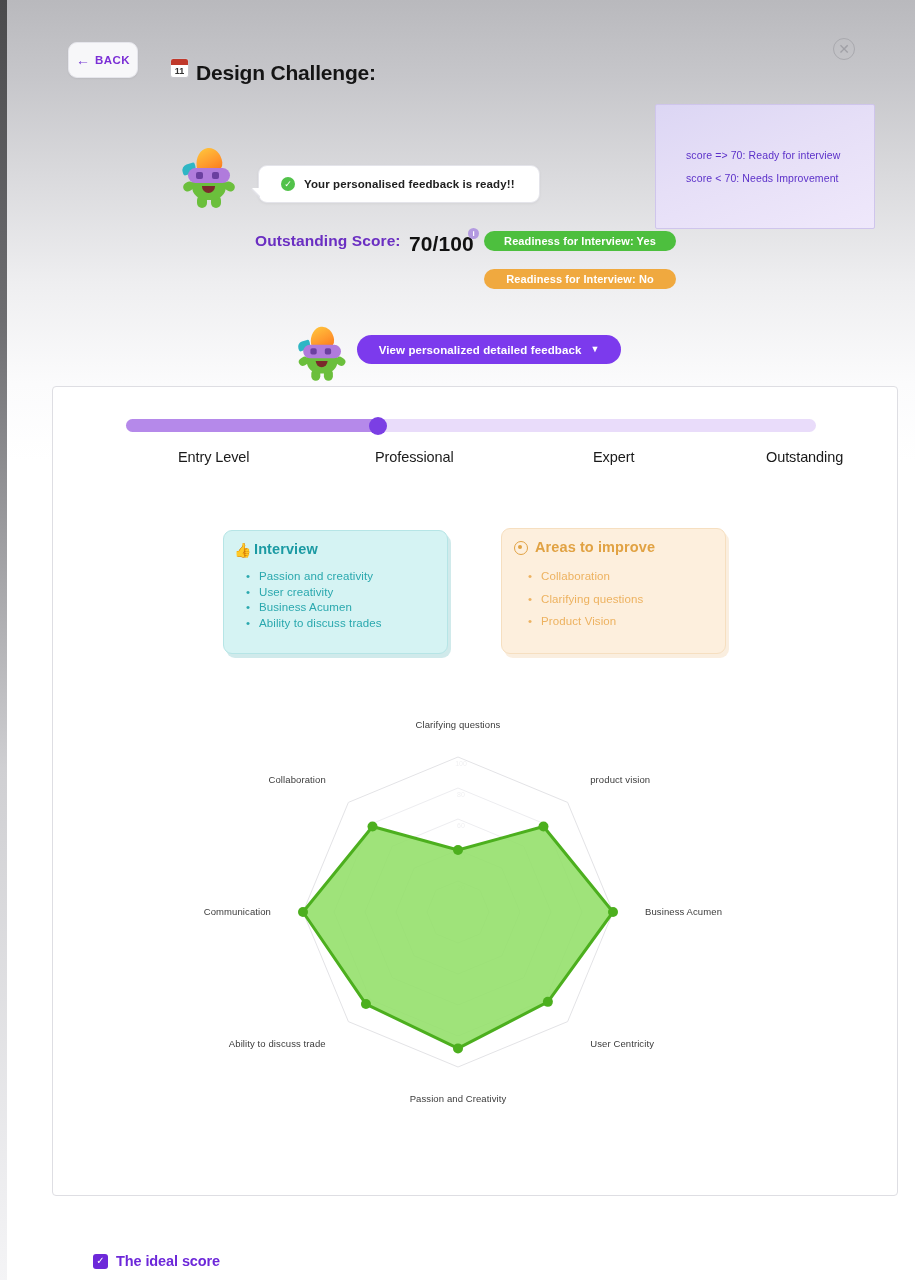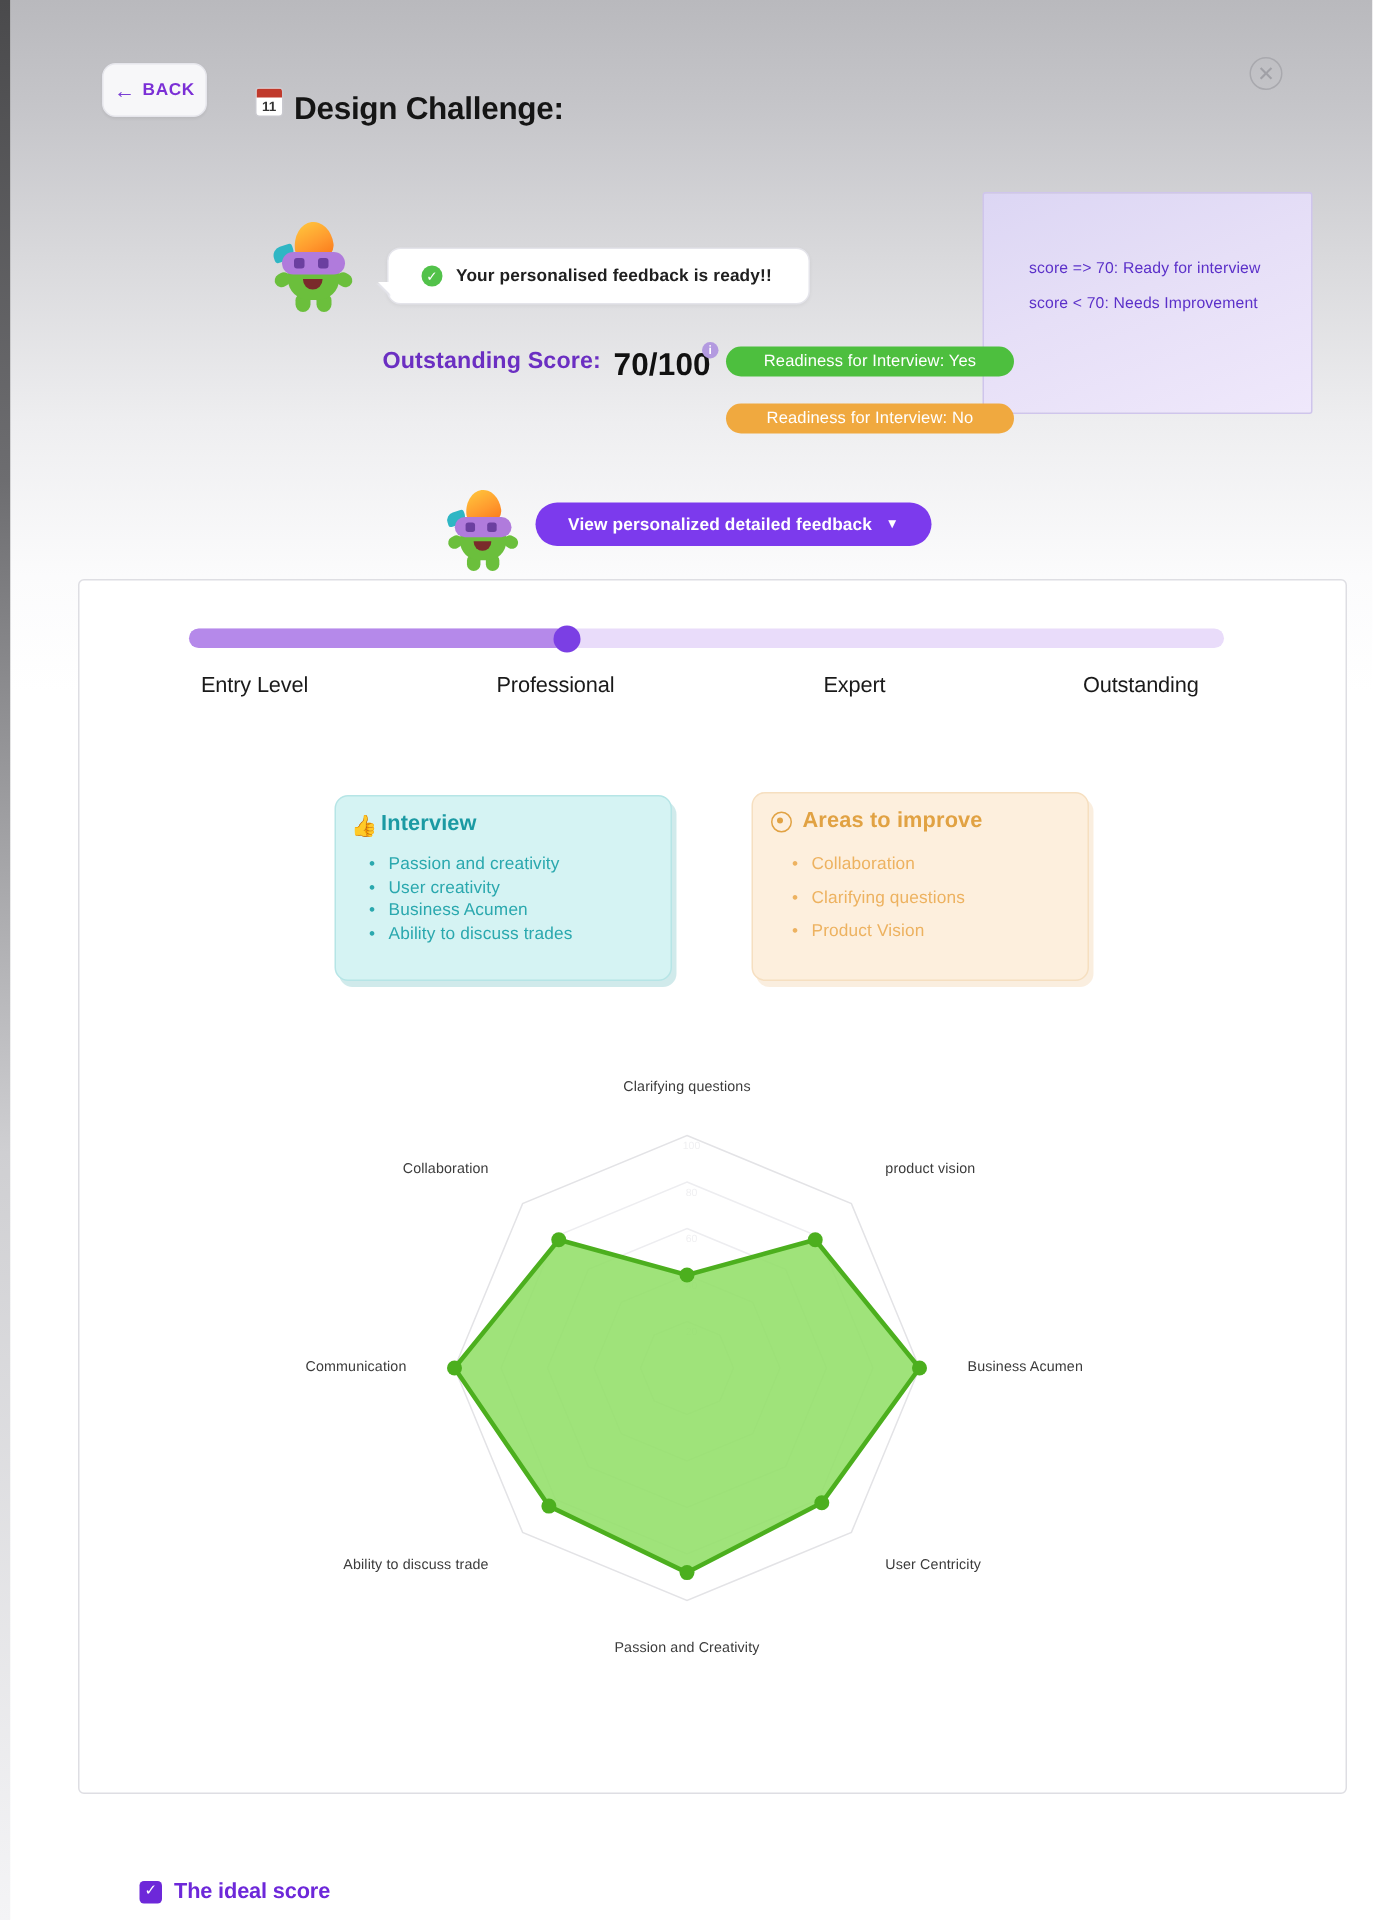--- a/index.html
+++ b/index.html
@@ -53,21 +53,21 @@
 
   #close-icon {
     position: absolute; left: 833px; top: 38px; width: 22px; height: 22px;
     border-radius: 50%; border: 1.4px solid #a9a9ae; cursor: pointer;
     display: flex; align-items: center; justify-content: center;
     color: #a0a0a6; font-size: 14px; line-height: 1;
   }
 
   
   #legend-panel {
-    position: absolute; left: 655px; top: 128px; width: 220px; height: 148px;
+    position: absolute; left: 655px; top: 104px; width: 220px; height: 125px;
     border-radius: 2px;
     background: linear-gradient(160deg,#dcd6f4 0%, #e6dff7 45%, #efe8fb 100%);
     border: 1px solid #cfc5ec;
   }
   #legend-panel .line {
     position: absolute; left: 30px; font-size: 10.5px; color: #5b30c9; font-weight: 500;
     letter-spacing: .1px; white-space: nowrap;
   }
   #legend-line-1 { top: 44px; }
   #legend-line-2 { top: 67px; }
@@ -147,21 +147,21 @@
   }
   #score-info-icon {
     position: absolute; left: 468px; top: 228px; width: 11px; height: 11px;
     border-radius: 50%; background: #b39ae0; cursor: pointer;
     display: flex; align-items: center; justify-content: center;
     color: #fff; font-size: 8px; font-weight: 700; line-height: 1;
   }
   .readiness-pill {
     position: absolute; height: 20px; border-radius: 16px;
     display: flex; align-items: center; justify-content: center;
-    font-size: 11px; font-weight: 400; color: #ffffff; letter-spacing: .1px;
+    font-size: 11px; font-weight: 700; color: #ffffff; letter-spacing: .1px;
     cursor: pointer; white-space: nowrap; padding: 0 14px;
   }
   #readiness-yes { left: 484px; top: 231px; width: 192px; background: #4dbf3e; }
   #readiness-no  { left: 484px; top: 269px; width: 192px; background: #f0a93f; }
 
   
   #detail-feedback-button {
     position: absolute; left: 357px; top: 335px; width: 264px; height: 29px;
     background: #7c3aed; border-radius: 16px; cursor: pointer;
     display: flex; align-items: center; justify-content: center; gap: 9px;
@@ -184,21 +184,21 @@
     position: absolute; left: 0; top: 0; height: 13px; width: 36.5%;
     background: #b589ea; border-radius: 7px;
   }
   #level-slider-thumb {
     position: absolute; left: 36.5%; top: 50%; width: 18px; height: 18px;
     margin-left: -9px; margin-top: -9px; border-radius: 50%;
     background: #7b3fe4; cursor: pointer;
   }
   .level-label {
     position: absolute; top: 449px; font-size: 14.5px; color: #1a1a1a;
-    font-weight: 400; letter-spacing: -.1px; white-space: nowrap;
+    font-weight: 400; letter-spacing: -.1px; white-space: nowrap; margin-left: 44px;
   }
   #level-label-0 { left: 134px; }
   #level-label-1 { left: 331px; }
   #level-label-2 { left: 549px; }
   #level-label-3 { left: 722px; }
 
   
   #strengths-card {
     position: absolute; left: 223px; top: 530px; width: 225px; height: 124px;
     background: #d5f3f3; border: 1px solid #b6e5e6; border-radius: 9px;

